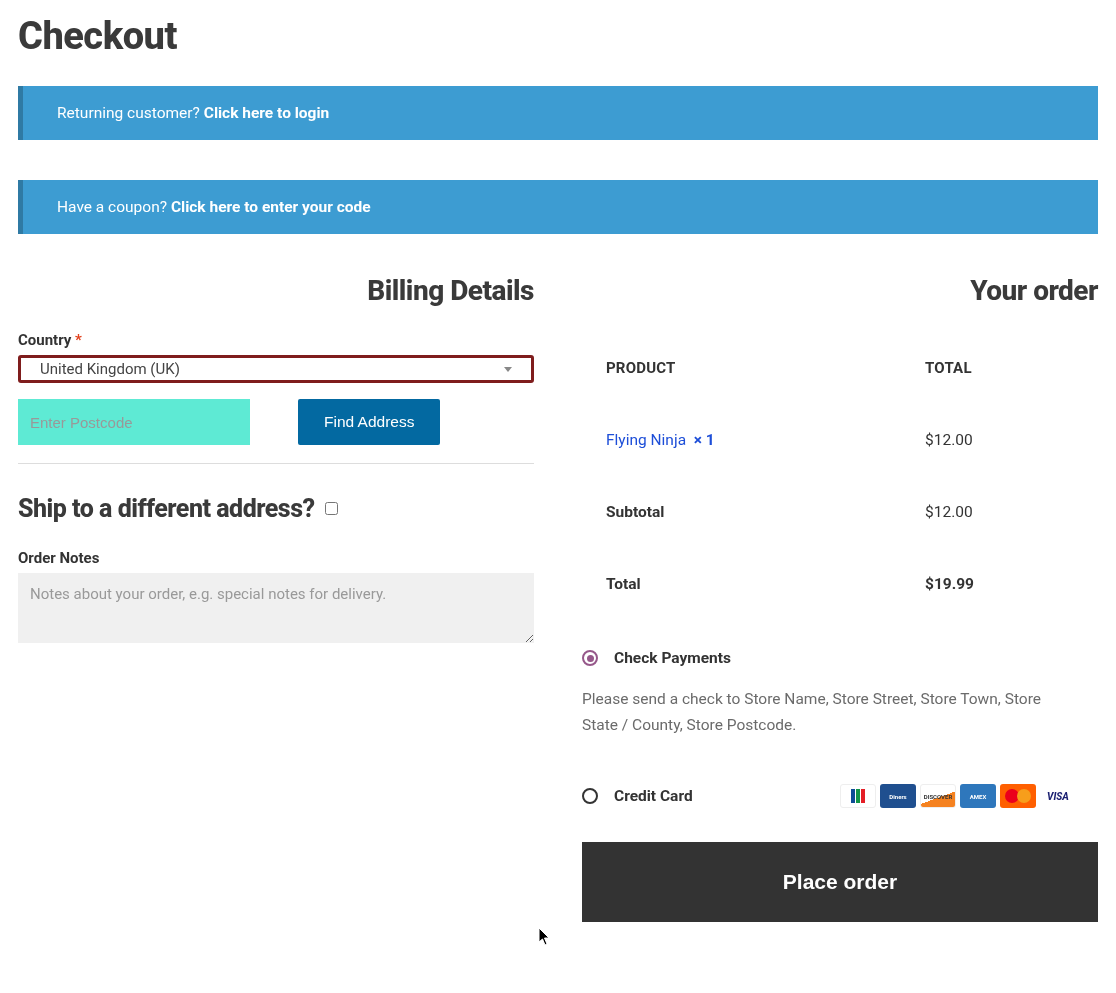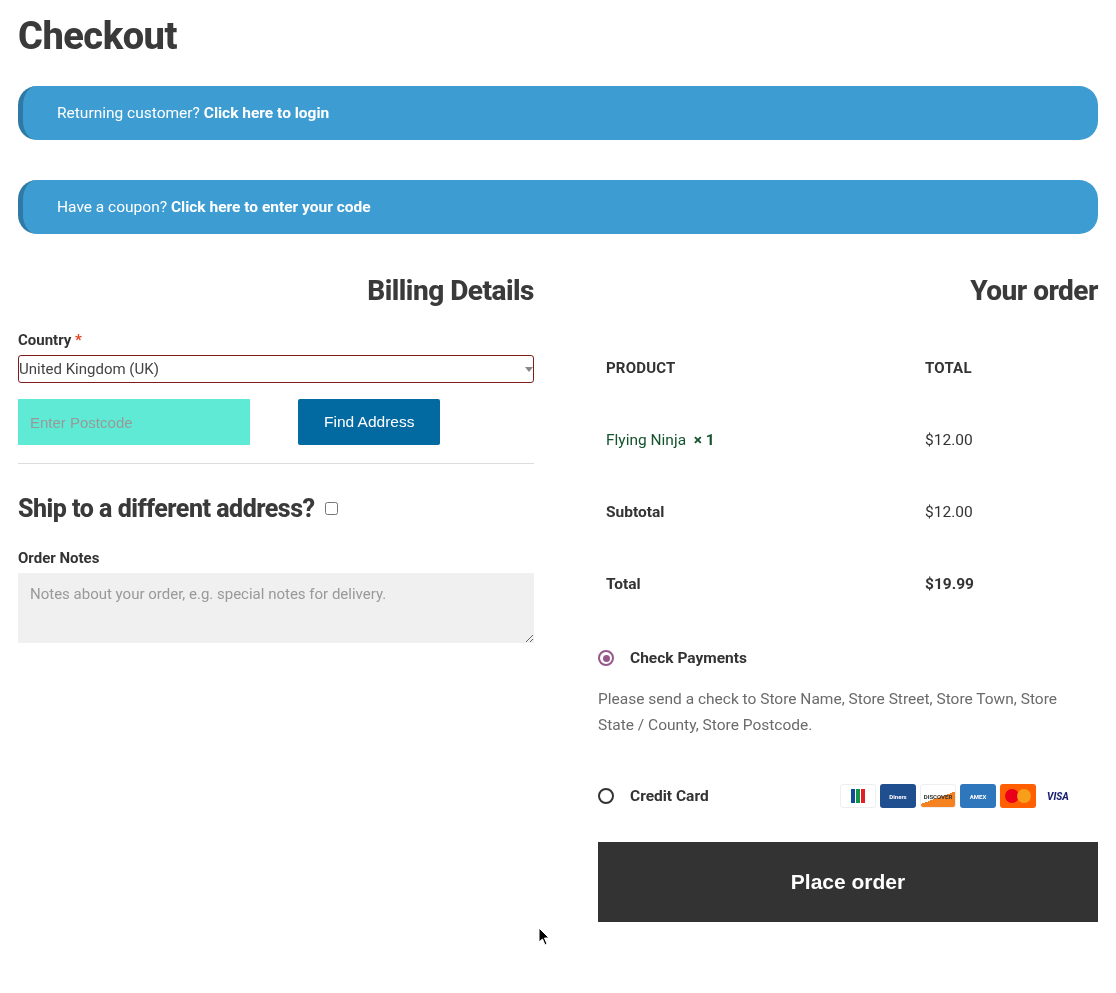--- a/index.html
+++ b/index.html
@@ -17,21 +17,20 @@
       margin: 14px 0 28px 0;
       letter-spacing: -0.5px;
     }
     .notice {
       background: #3d9cd2;
       color: #fff;
       border-left: 5px solid #2f7aa4;
       padding: 18px 34px;
       margin-bottom: 40px;
       font-size: 15.5px;
-      border-radius: 19px;
     }
     .notice a { color: #fff; font-weight: 700; text-decoration: none; cursor: pointer;}
     .notice span { font-weight: 400; }
     .columns { display: flex; gap: 48px; }
     .col-left { flex: 0 0 516px; }
     .col-right { flex: 1; }
     h2.section-heading {
       font-size: 28px;
       font-weight: 800;
       color: #3a3a3a;
@@ -41,27 +40,27 @@
     }
     .field-label {
       font-size: 15px;
       font-weight: 700;
       color: #333;
       margin-bottom: 6px;
       display: block;
     }
     .required { color: #e2401c; font-weight: 700; }
     .select-wrap {
-      border: 1px solid #7f1d1d;
+      border: 3px solid #7f1d1d;
       border-radius: 3px;
       background: #fff;
       height: 28px;
       display: flex;
       align-items: center;
-      padding: 0 0;
+      padding: 0 19px;
       justify-content: space-between;
       cursor: pointer;
       margin-bottom: 16px;
       font-size: 15px;
       color: #444;
     }
     .select-arrow {
       width: 0; height: 0;
       border-left: 4px solid transparent;
       border-right: 4px solid transparent;
@@ -126,27 +125,27 @@
       padding: 26px 22px;
       font-size: 15.5px;
     }
     .order-table thead th {
       font-weight: 700;
       text-transform: uppercase;
       color: #333;
       font-size: 15px;
       letter-spacing: 0.2px;
     }
-    .order-table .prod-name { font-weight: 400; color: #14532d;}
+    .order-table .prod-name { font-weight: 400; color: #1d4ed8;}
     .order-table .qty { font-weight: 700; }
     .order-table .row-label { font-weight: 700; color: #333;}
     .order-table .total-row td, .order-table .total-row th { font-weight: 700; }
 
     
-    .payment { margin-top: 10px; margin-left: 16px; }
+    .payment { margin-top: 10px; }
     .pay-option {
       display: flex;
       align-items: center;
       padding: 18px 22px 10px 0;
       gap: 16px;
     }
     .radio {
       width: 16px; height: 16px;
       border: 2.5px solid #96588a;
       border-radius: 50%;

